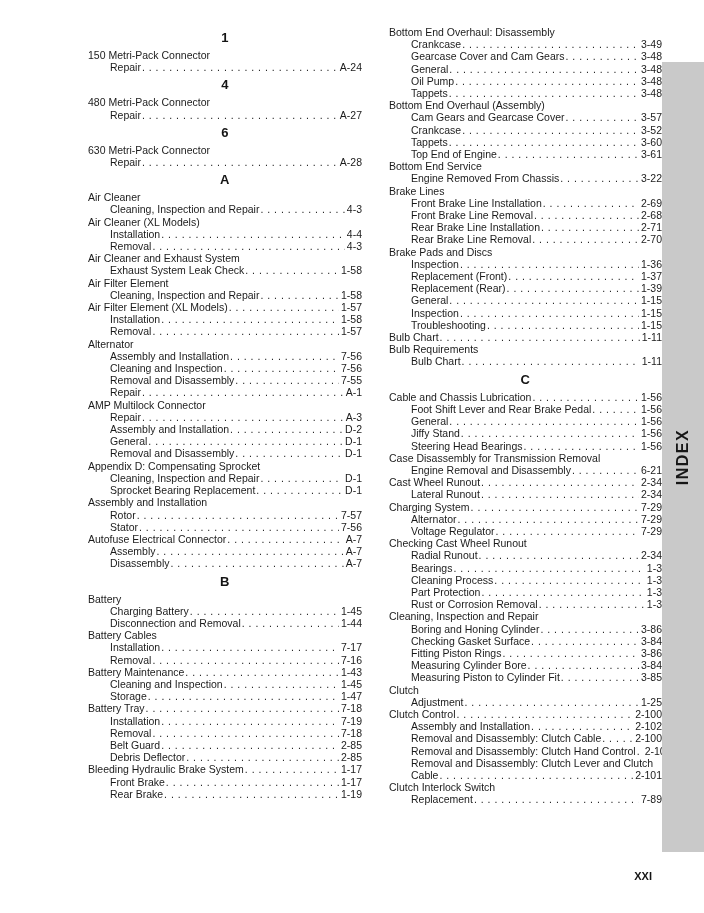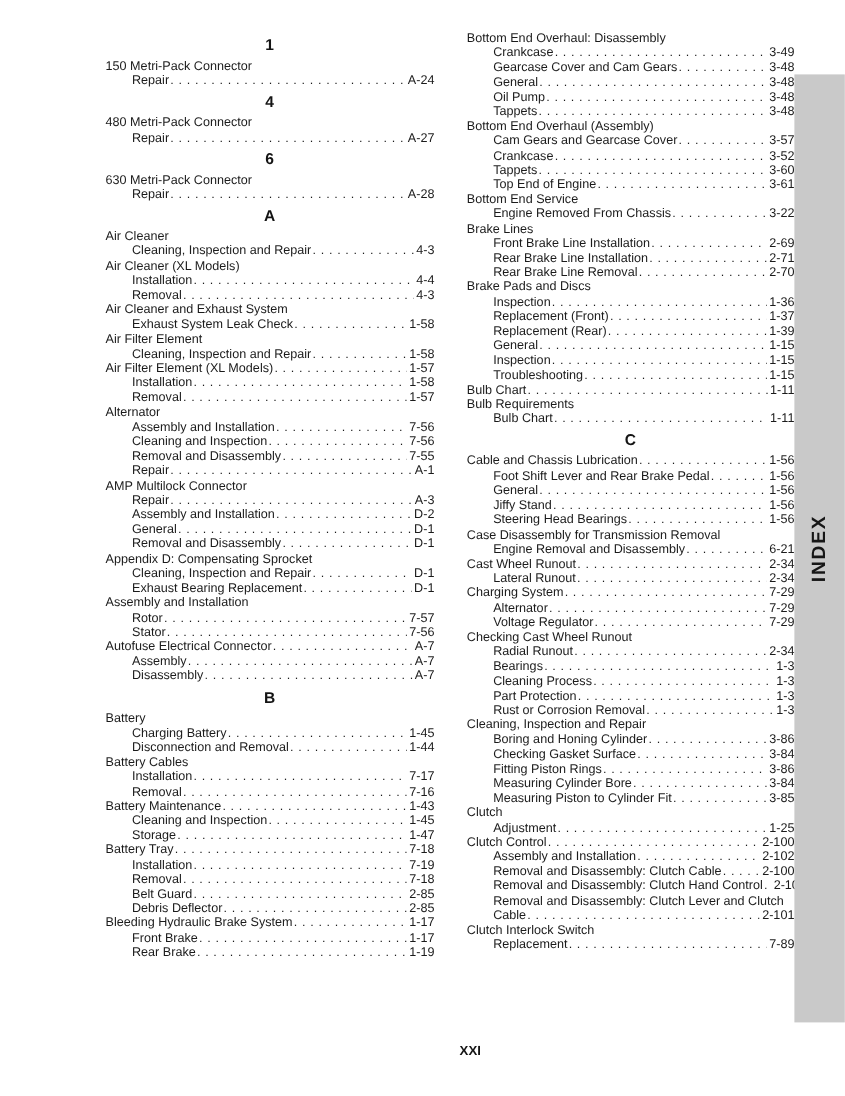--- a/index.html
+++ b/index.html
@@ -30,21 +30,21 @@
   .tab{
     position:absolute;left:662px;top:62px;width:42px;height:790px;
     background:#c9c9c9;display:flex;align-items:center;justify-content:center;
   }
   .tab-text{
     transform:rotate(-90deg);font-weight:bold;font-size:16px;
     letter-spacing:1.5px;color:#161616;white-space:nowrap;
   }
   .page-number{
     position:absolute;left:383px;top:870px;width:269px;
-    font-weight:bold;font-size:11px;color:#141414;
+    text-align:right;font-weight:bold;font-size:11px;color:#141414;
   }
 </style>
 </head>
 <body>
 
 <div class="page">
   <div class="col col-left" id="col-0">
       <div class="section-header">1</div>
       <div class="row">
         <span class="label">150 Metri-Pack Connector</span>
@@ -173,21 +173,21 @@
       </div>
       <div class="row">
         <span class="label">Appendix D: Compensating Sprocket</span>
       </div>
       <div class="row sub">
         <span class="label">Cleaning, Inspection and Repair</span>
         <span class="dots"></span>
         <span class="pg">D-1</span>
       </div>
       <div class="row sub">
-        <span class="label">Exhaust Bearing Replacement</span>
+        <span class="label">Sprocket Bearing Replacement</span>
         <span class="dots"></span>
         <span class="pg">D-1</span>
       </div>
       <div class="row">
         <span class="label">Assembly and Installation</span>
       </div>
       <div class="row sub">
         <span class="label">Rotor</span>
         <span class="dots"></span>
         <span class="pg">7-57</span>
@@ -355,20 +355,25 @@
         <span class="dots"></span>
         <span class="pg">3-22</span>
       </div>
       <div class="row">
         <span class="label">Brake Lines</span>
       </div>
       <div class="row sub">
         <span class="label">Front Brake Line Installation</span>
         <span class="dots"></span>
         <span class="pg">2-69</span>
+      </div>
+      <div class="row sub">
+        <span class="label">Front Brake Line Removal</span>
+        <span class="dots"></span>
+        <span class="pg">2-68</span>
       </div>
       <div class="row sub">
         <span class="label">Rear Brake Line Installation</span>
         <span class="dots"></span>
         <span class="pg">2-71</span>
       </div>
       <div class="row sub">
         <span class="label">Rear Brake Line Removal</span>
         <span class="dots"></span>
         <span class="pg">2-70</span>

